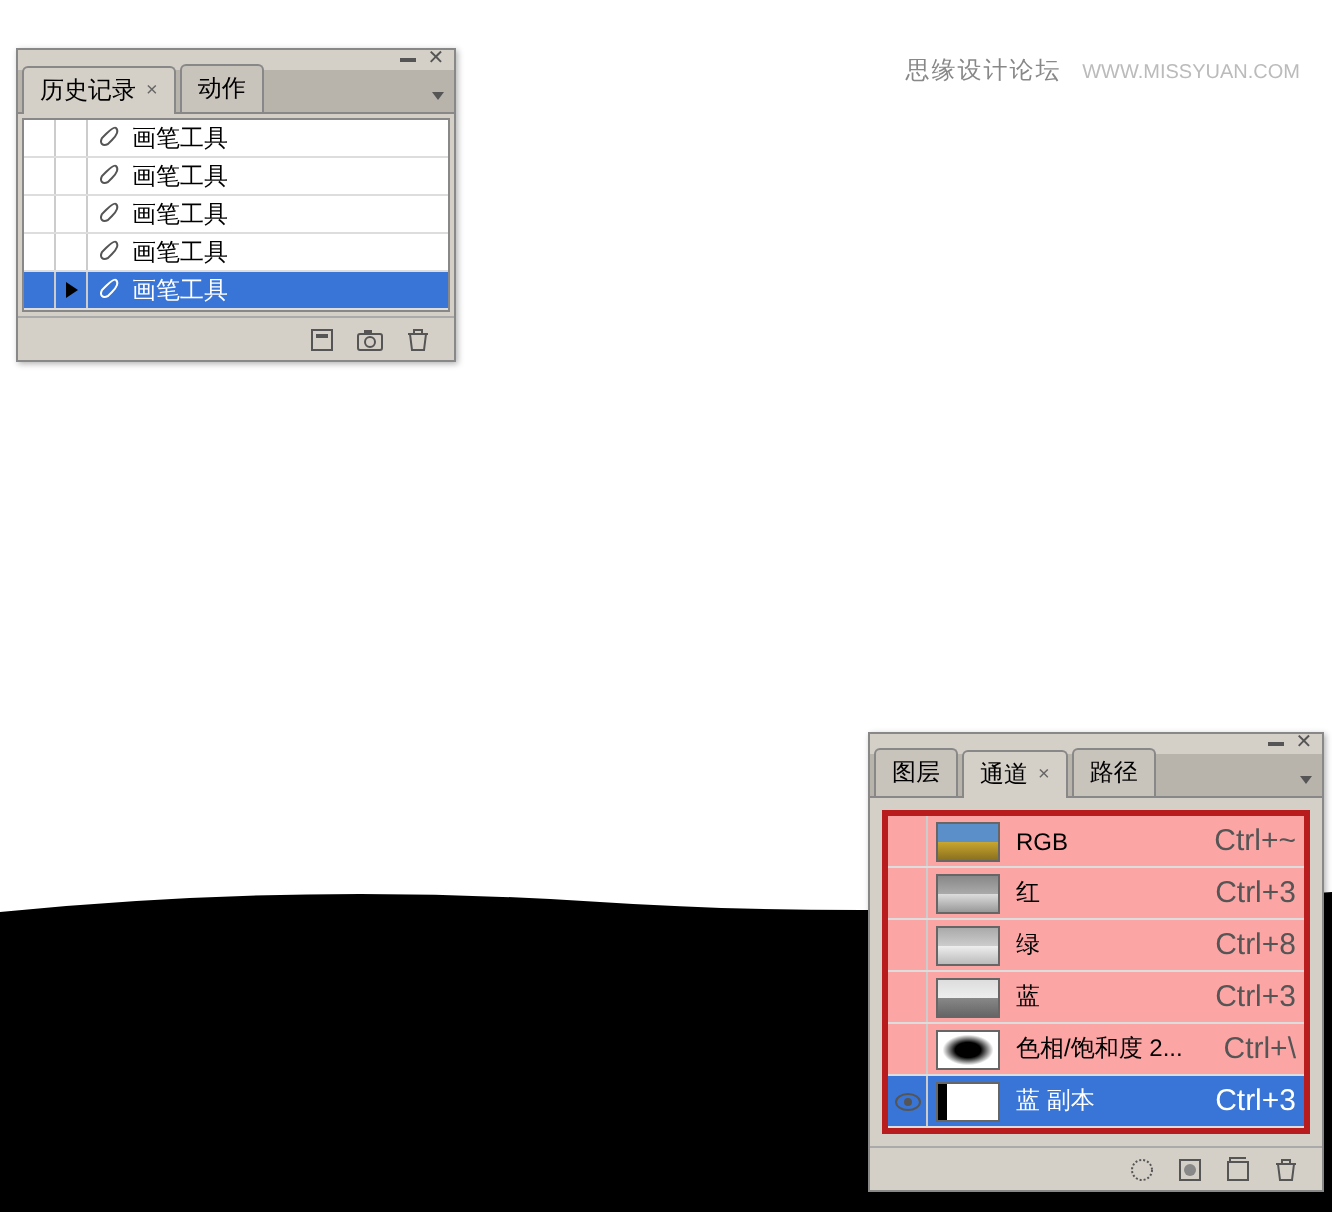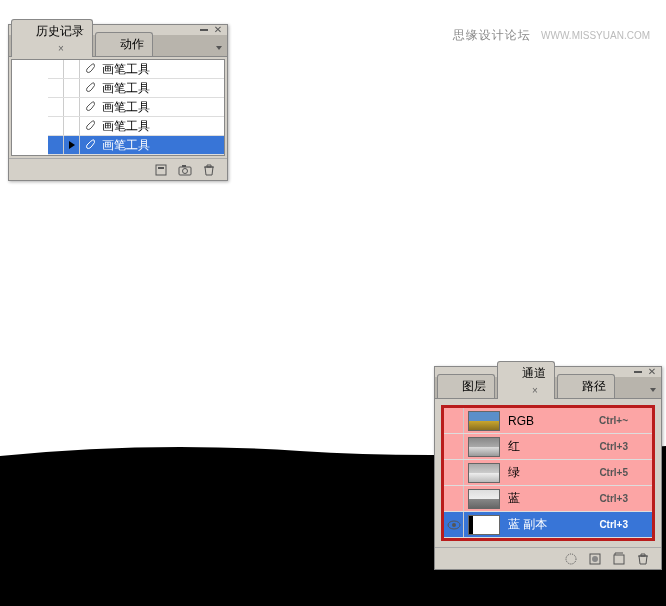--- a/index.html
+++ b/index.html
@@ -11,26 +11,26 @@
 .watermark { position: absolute; top: 27px; right: 16px; color: #888; font-size: 12px; letter-spacing: 1px; }
 .watermark-url { font-size: 10px; color: #bbb; margin-left: 6px; letter-spacing: 0; }
 
 .panel { position: absolute; background: #d4d0c8; border: 1px solid #888; box-shadow: 1px 1px 3px rgba(0,0,0,0.3); }
 .panel-titlebar { height: 10px; background: #d4d0c8; display: flex; justify-content: flex-end; align-items: center; padding-right: 4px; gap: 4px; }
 .titlebar-btn { width: 10px; height: 8px; display: flex; align-items: center; justify-content: center; cursor: pointer; }
 .titlebar-minimize { border-bottom: 2px solid #555; width: 8px; }
 .titlebar-close { font-size: 10px; color: #555; line-height: 1; }
 
 .tabs { display: flex; background: #b8b4ac; border-bottom: 1px solid #888; height: 22px; align-items: flex-end; padding-left: 2px; gap: 2px; }
-.tab { padding: 3px 8px 3px 24px; background: #c8c4bc; border: 1px solid #888; border-bottom: none; border-radius: 3px 3px 0 0; cursor: pointer; display: flex; align-items: center; gap: 3px; flex-direction: column; }
+.tab { padding: 3px 8px 3px 8px; background: #c8c4bc; border: 1px solid #888; border-bottom: none; border-radius: 3px 3px 0 0; cursor: pointer; display: flex; align-items: center; gap: 3px; }
 .tab.active { background: #d4d0c8; position: relative; top: 1px; }
 .tab-close { font-size: 10px; color: #666; margin-left: 2px; }
 
 .history-panel { left: 8px; top: 24px; width: 220px; }
-.history-list { background: #fff; border: 1px solid #888; margin: 2px; max-height: 104px; overflow-y: scroll; padding-left: 36px; }
+.history-list { background: #fff; border: 1px solid #888; margin: 2px; max-height: 104px; overflow-y: scroll; }
 .history-item { display: flex; align-items: center; height: 19px; border-bottom: 1px solid #ddd; }
 .history-item.selected { background: #3875d7; color: #fff; }
 .hist-col1 { width: 16px; height: 100%; border-right: 1px solid #ccc; display: flex; align-items: center; justify-content: center; }
 .hist-col2 { width: 16px; height: 100%; border-right: 1px solid #ccc; display: flex; align-items: center; justify-content: center; }
 .hist-marker { width: 0; height: 0; border-top: 4px solid transparent; border-bottom: 4px solid transparent; border-left: 6px solid #000; }
 .hist-icon { width: 20px; display: flex; justify-content: center; padding: 0 4px; }
 .history-item.selected .hist-icon svg path { stroke: #fff; }
 .hist-label { flex: 1; padding-left: 2px; }
 .panel-footer { height: 22px; display: flex; justify-content: flex-end; align-items: center; gap: 8px; padding-right: 10px; background: #d4d0c8; border-top: 1px solid #aaa; }
 .footer-icon { width: 16px; height: 16px; display: flex; align-items: center; justify-content: center; cursor: pointer; }
@@ -40,21 +40,21 @@
 ::-webkit-scrollbar-thumb { background: #c8c4bc; border: 1px solid #888; }
 ::-webkit-scrollbar-button { background: #d4d0c8; border: 1px solid #888; height: 16px; }
 
 .channels-panel { right: 4px; top: 366px; width: 228px; }
 .channels-list { background: #fca5a5; border: 3px solid #b91c1c; margin: 6px; }
 .channel-item { display: flex; align-items: center; height: 26px; border-bottom: 1px solid #ddd; }
 .channel-item.selected { background: #3875d7; color: #fff; }
 .ch-vis { width: 20px; height: 100%; border-right: 1px solid #ccc; display: flex; align-items: center; justify-content: center; }
 .ch-thumb { width: 32px; height: 20px; margin: 0 4px; border: 1px solid #666; background: #888; flex-shrink: 0; }
 .ch-label { flex: 1; padding-left: 4px; white-space: nowrap; overflow: hidden; }
-.ch-shortcut { padding-right: 24px; color: #555; font-size: 10px; font-weight: bold; }
+.ch-shortcut { padding-right: 4px; color: #555; font-size: 15px; }
 .channel-item.selected .ch-shortcut { color: #fff; }
 .eye-icon svg { display: block; }
 
 .thumb-rgb { background: linear-gradient(to bottom, #5b8fc9 0%, #5b8fc9 50%, #c9a62e 50%, #8a7020 100%); }
 .thumb-red { background: linear-gradient(to bottom, #888 0%, #aaa 50%, #ddd 50%, #999 100%); }
 .thumb-green { background: linear-gradient(to bottom, #aaa 0%, #ccc 50%, #eee 50%, #bbb 100%); }
 .thumb-blue { background: linear-gradient(to bottom, #ddd 0%, #eee 50%, #888 50%, #666 100%); }
 .thumb-hsl { background: radial-gradient(ellipse at center, #000 30%, #fff 60%); }
 .thumb-bluecopy { background: linear-gradient(to right, #000 0%, #000 15%, #fff 15%, #fff 100%); }
 
@@ -205,27 +205,33 @@
       <div class="channel-item">
         <div class="ch-vis"></div>
         <div class="ch-thumb thumb-red"></div>
         <div class="ch-label">红</div>
         <div class="ch-shortcut">Ctrl+3</div>
       </div>
       <div class="channel-item">
         <div class="ch-vis"></div>
         <div class="ch-thumb thumb-green"></div>
         <div class="ch-label">绿</div>
-        <div class="ch-shortcut">Ctrl+5</div>
+        <div class="ch-shortcut">Ctrl+8</div>
       </div>
       <div class="channel-item">
         <div class="ch-vis"></div>
         <div class="ch-thumb thumb-blue"></div>
         <div class="ch-label">蓝</div>
         <div class="ch-shortcut">Ctrl+3</div>
+      </div>
+      <div class="channel-item">
+        <div class="ch-vis"></div>
+        <div class="ch-thumb thumb-hsl"></div>
+        <div class="ch-label">色相/饱和度 2...</div>
+        <div class="ch-shortcut">Ctrl+\</div>
       </div>
       <div class="channel-item selected">
         <div class="ch-vis">
           <span class="eye-icon">
             <svg width="14" height="10">
               <ellipse cx="7" cy="5" rx="6" ry="4" fill="none" stroke="#555"></ellipse>
               <circle cx="7" cy="5" r="2" fill="#555"></circle>
             </svg>
           </span>
         </div>

